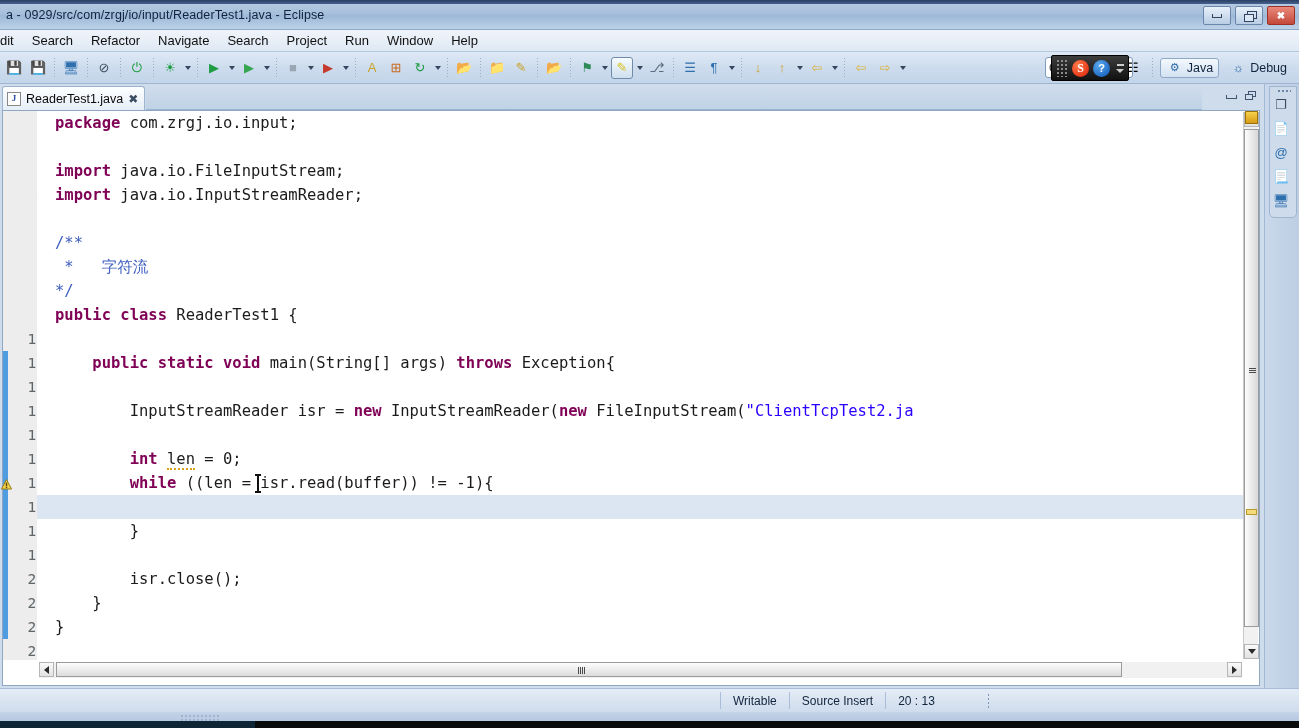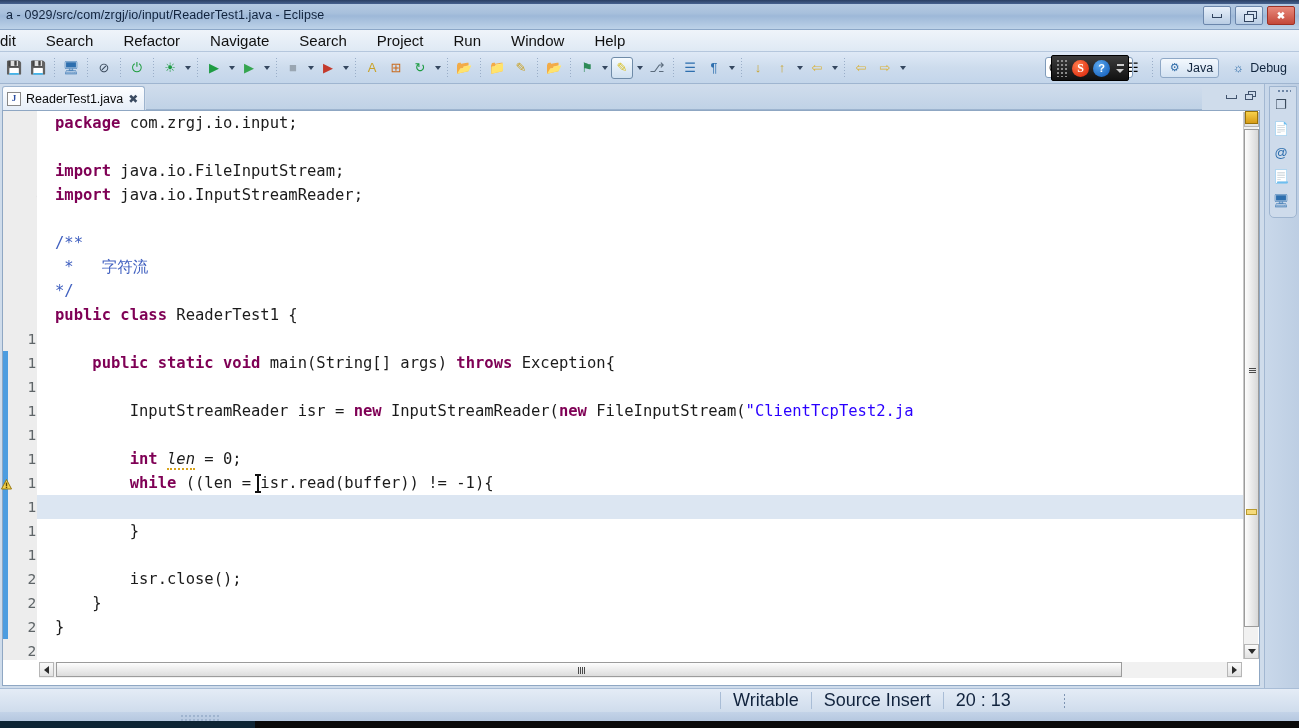--- a/index.html
+++ b/index.html
@@ -40,21 +40,21 @@
      border:1px solid #32445f; background:#dce8f5; }
 
   
   .menubar {
     position: absolute; left: 0; top: 30px; width: 1299px; height: 22px;
     background: linear-gradient(to bottom,#eff4fa,#dfe9f4);
     border-bottom: 1px solid #b5c7dd;
     display: flex; align-items: center;
   }
   .menu-item {
-    font-size: 15px; color: #101010; padding: 2px 15px; white-space: nowrap; cursor: default;
+    font-size: 13px; color: #101010; padding: 2px 9px; white-space: nowrap; cursor: default;
   }
   .menu-item:first-child { padding-left: 0; }
 
   
   .toolbar {
     position: absolute; left: 0; top: 52px; width: 1299px; height: 32px;
     background: linear-gradient(to bottom,#dfe9f6 0%,#cddced 50%,#c3d5ea 100%);
     border-bottom: 1px solid #9fb5d0;
     display: flex; align-items: center; padding-left: 2px;
   }
@@ -186,21 +186,20 @@
     height: 24px; line-height: 24px; white-space: pre;
     font-family: "DejaVu Sans Mono", monospace; font-size: 15.5px; color: #1b1b1b;
     padding-left: 18px; position: relative;
   }
   .crow.current { background: #dce6f2; }
   .kw { color: #7f0055; font-weight: bold; }
   .jdoc { color: #3f5fbf; }
   .str { color: #2a00ff; }
   .squig {
     border-bottom: 2px dotted #d8a31a;
-    font-style: italic;
   }
   .ibeam {
     position: absolute; left: 216px; top: 3px; width: 10px; height: 19px;
   }
 
   
   .vscroll {
     position: absolute; right: 1px; top: 1px; width: 15px; height: 547px;
     background: #f1f1f1; border-left: 1px solid #c9c9c9;
   }
@@ -257,21 +256,21 @@
     background-image: radial-gradient(#6d85a5 40%, transparent 42%); background-size:4px 4px; }
   .fv-ico { position:absolute; left:6px; width:20px; height:20px;
     display:flex; align-items:center; justify-content:center; font-size:13px; }
 
   
   .statusbar {
     position: absolute; left: 0; bottom: 16px; width: 1299px; height: 24px;
     background: linear-gradient(to bottom,#e4ecf6,#cfdcec);
     border-top: 1px solid #a9bdd6;
     display: flex; align-items: center;
-    font-size: 18px; color: #11233d;
+    font-size: 12px; color: #11233d;
   }
   .st-cell { padding: 0 12px; height: 18px; display:flex; align-items:center; }
   .st-div { width:1px; height:17px; background:#a9bdd6; }
   .st-dots { width:3px; height:16px; margin-left: 40px;
     background-image: radial-gradient(#7d93b2 45%, transparent 47%); background-size:3px 4px; }
 
   
   .taskbar {
     position: absolute; left: 0; bottom: 0; width: 1299px; height: 16px;
     background: linear-gradient(to bottom,#c3d3e8 0%,#b6c8e0 55%,#7ec9da 56%,#6fc2d6 100%);

